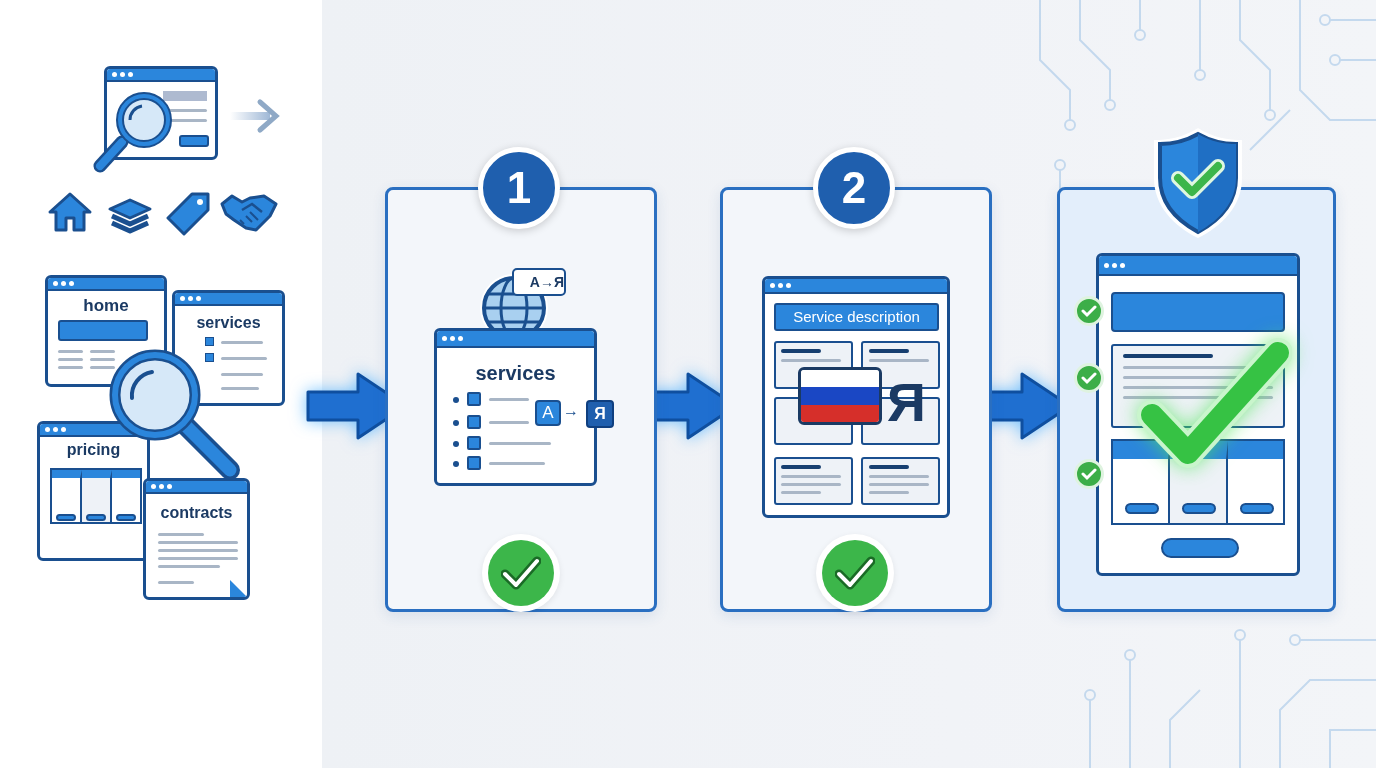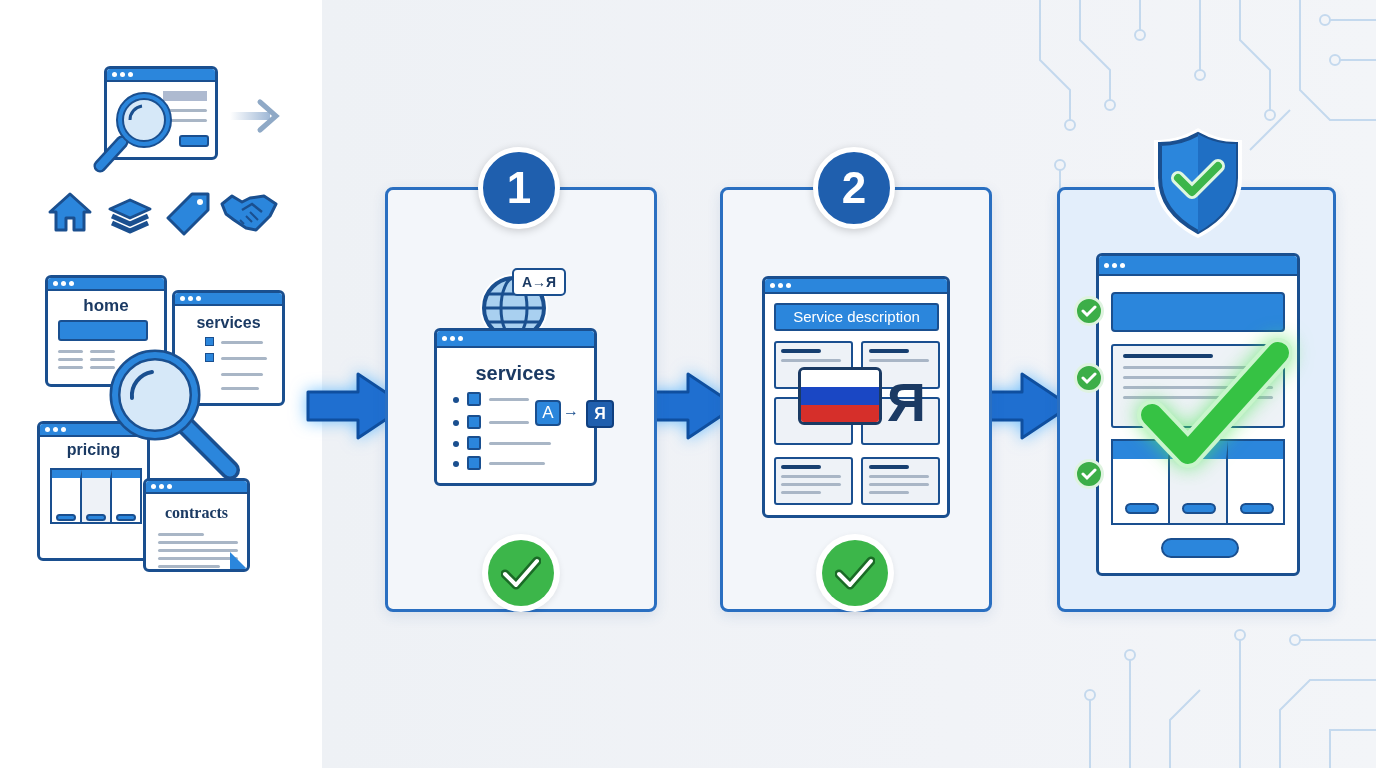--- a/index.html
+++ b/index.html
@@ -196,21 +196,21 @@
         <div class="pill" style="left:4px;top:36px;width:20px;height:7px;"></div>
       </div>
     <div style="flex:1;border-right:2px solid #1a4f8f;border-top:8px solid #2b86dc;position:relative;background:#eef2f7;">
         <div class="pill" style="left:4px;top:36px;width:20px;height:7px;"></div>
       </div>
     <div style="flex:1;border-top:8px solid #2b86dc;position:relative;">
         <div class="pill" style="left:4px;top:36px;width:20px;height:7px;"></div>
       </div>
   </div>
 </div>
-<div class="win" style="left:143px;top:478px;width:107px;height:94px;font-family:Liberation Serif, serif;">
+<div class="win" style="left:143px;top:478px;width:107px;height:122px;">
   <div class="bar">
       <i></i>
       <i></i>
       <i></i>
     </div>
   <div class="title" style="margin-top:10px;font-size:16px;">contracts</div>
   <div class="line" style="left:12px;top:52px;width:46px;"></div>
   <div class="line" style="left:12px;top:60px;width:80px;"></div>
   <div class="line" style="left:12px;top:68px;width:80px;"></div>
   <div class="line" style="left:12px;top:76px;width:80px;"></div>
@@ -238,21 +238,21 @@
 
 <div class="step-card" style="left:385px;top:187px;width:272px;height:425px;"></div>
 <div class="badge" style="left:478px;top:147px;">1</div>
 <svg style="position:absolute;left:476px;top:264px;" width="100" height="80" viewBox="0 0 100 80">
   <circle cx="38" cy="44" r="34" fill="#fff"></circle>
   <circle cx="38" cy="44" r="30" fill="#a9d0f0" stroke="#1a4f8f" stroke-width="4"></circle>
   <ellipse cx="38" cy="44" rx="13" ry="30" fill="none" stroke="#1a4f8f" stroke-width="3"></ellipse>
   <line x1="8" y1="44" x2="68" y2="44" stroke="#1a4f8f" stroke-width="3"></line>
   <path d="M12 30 H64 M12 58 H64" stroke="#1a4f8f" stroke-width="3"></path>
 </svg>
-<div style="position:absolute;left:512px;top:268px;width:54px;height:28px;background:#fff;border:2.5px solid #1a4f8f;border-radius:5px;font-size:14px;color:#1b3a63;text-align:center;line-height:24px;font-weight:bold;">A→Я</div>
+<div style="position:absolute;left:512px;top:268px;width:54px;height:28px;background:#fff;border:2.5px solid #1a4f8f;border-radius:5px;font-size:14px;color:#1b3a63;text-align:right;line-height:24px;font-weight:bold;">A→Я</div>
 <div class="win" style="left:434px;top:328px;width:163px;height:158px;">
   <div class="bar" style="height:17px;">
       <i></i>
       <i></i>
       <i></i>
     </div>
   <div class="title" style="margin-top:14px;font-size:20px;">services</div>
   <div style="position:absolute;left:16px;top:66px;width:6px;height:6px;border-radius:50%;background:#1a4f8f;"></div>
   <div style="position:absolute;left:30px;top:61px;width:14px;height:14px;background:#2b86dc;border:2px solid #1a4f8f;border-radius:2px;"></div>
   <div class="line" style="left:52px;top:67px;width:40px;"></div>

